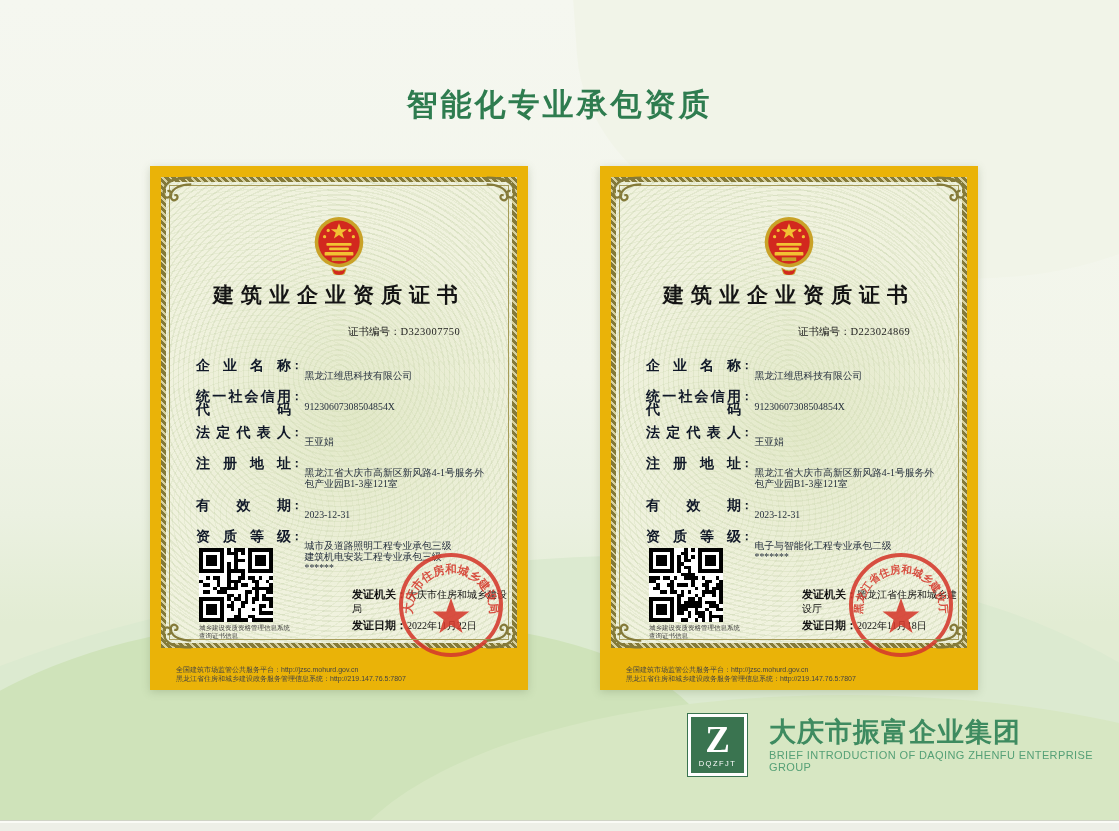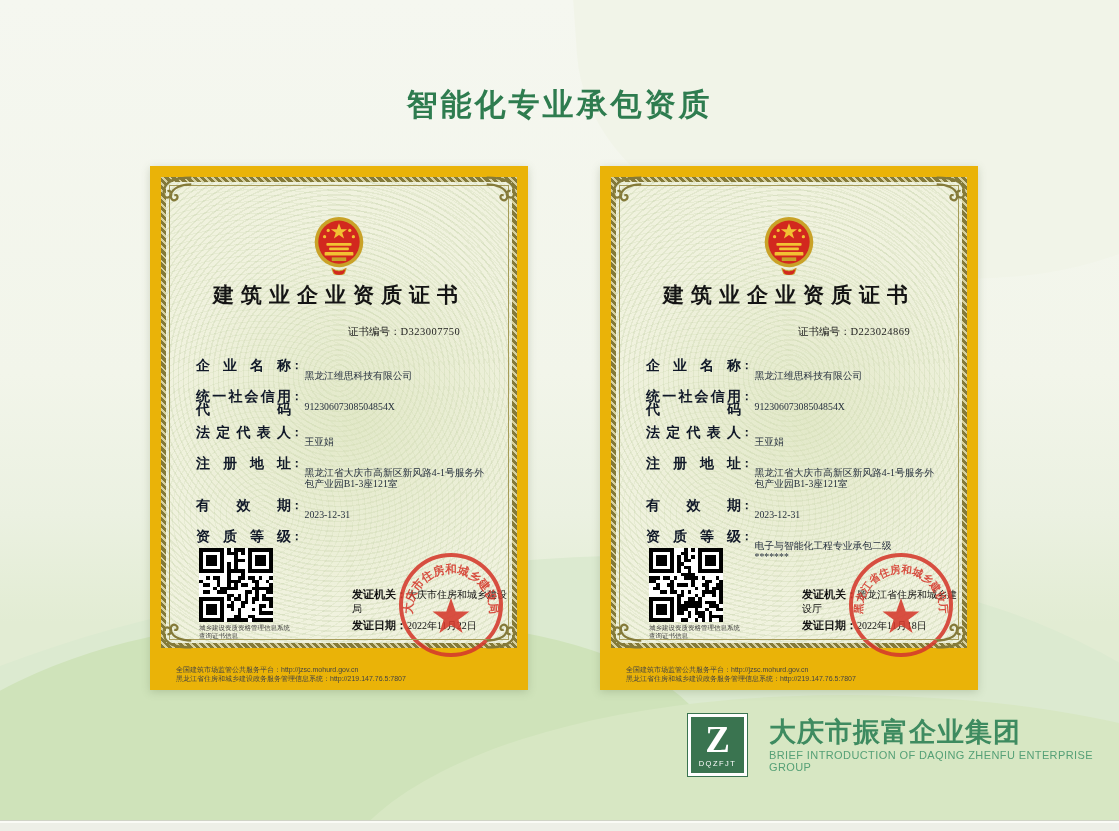--- a/index.html
+++ b/index.html
@@ -154,20 +154,23 @@
           <span class="val">黑龙江省大庆市高新区新风路4-1号服务外包产业园B1-3座121室</span>
         </div>
       <div class="frow">
           <span class="lbl">有效期</span>
           <span class="colon">：</span>
           <span class="val">2023-12-31</span>
         </div>
       <div class="frow">
           <span class="lbl">资质等级</span>
           <span class="colon">：</span>
+          <span class="val">城市及道路照明工程专业承包三级
+建筑机电安装工程专业承包三级
+******</span>
         </div>
     </div>
 
     <div class="qr"><svg viewBox="0 0 21 21" shape-rendering="crispEdges">
           <rect width="21" height="21" fill="#fff"></rect>
           <g fill="#000">
             <rect x="8" y="0" width="1" height="1"></rect>
             <rect x="10" y="0" width="1" height="1"></rect>
             <rect x="11" y="0" width="1" height="1"></rect>
             <rect x="12" y="0" width="1" height="1"></rect>

